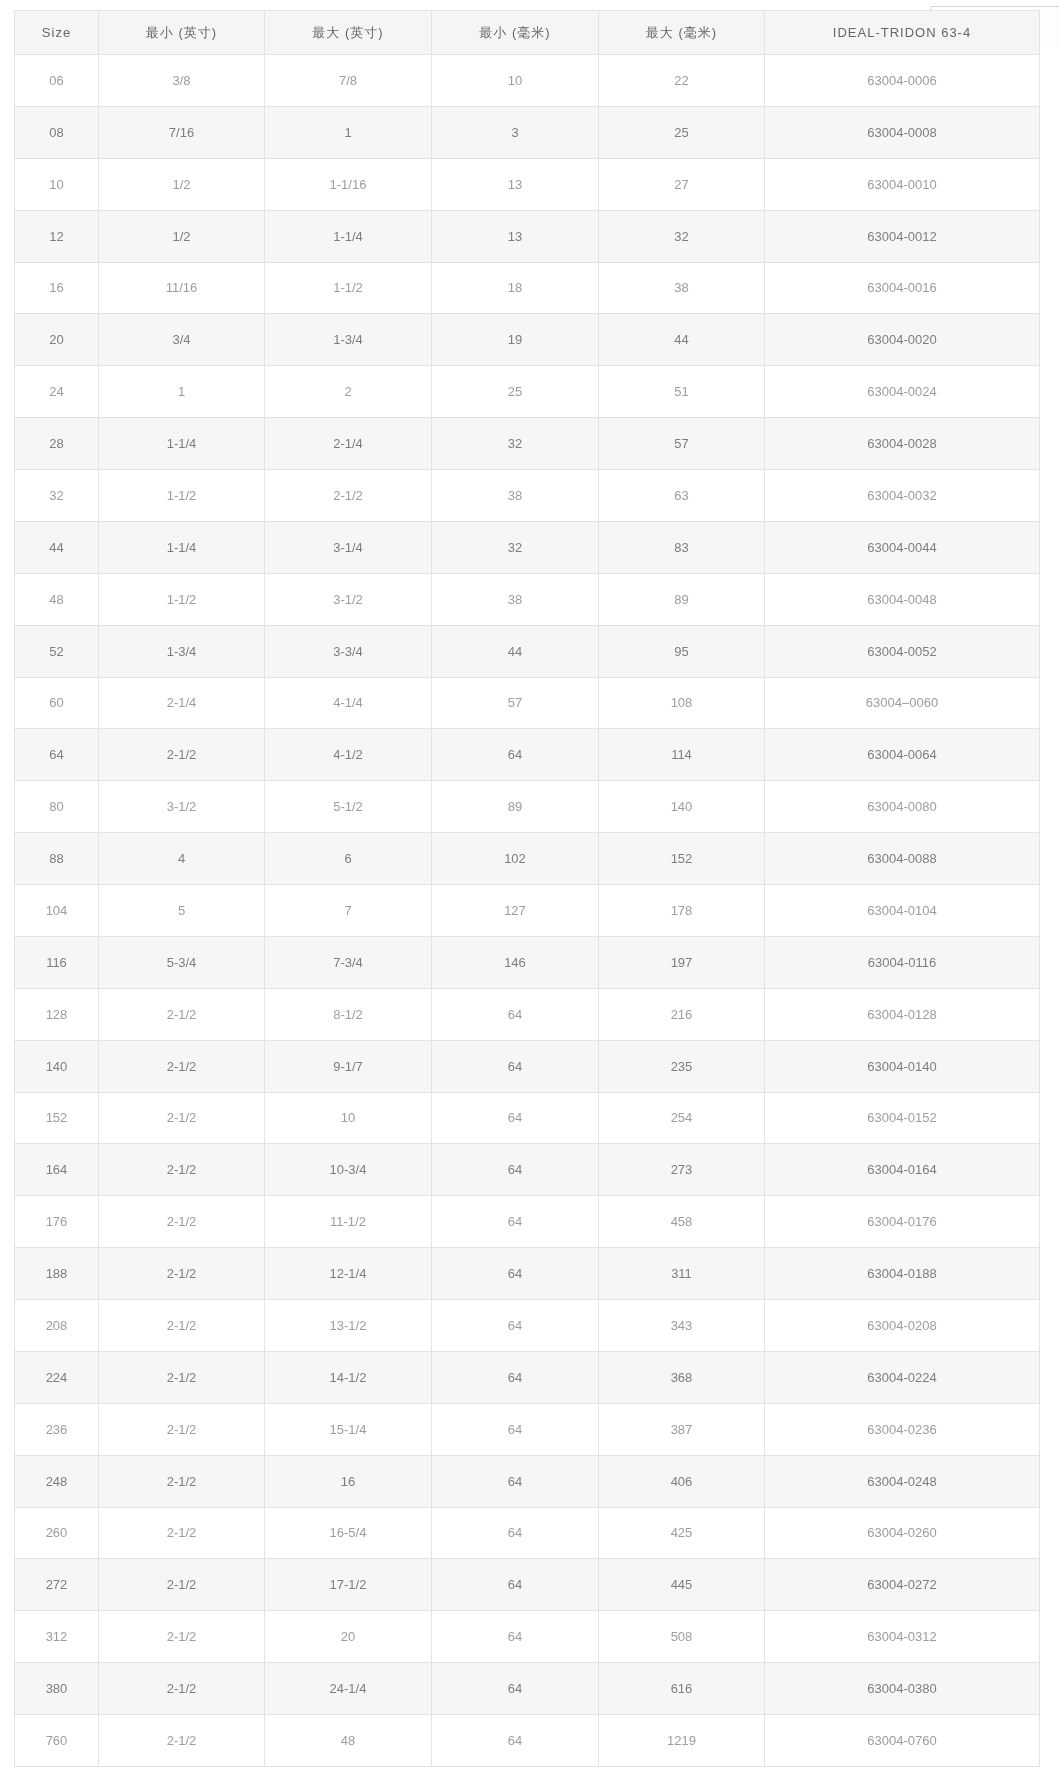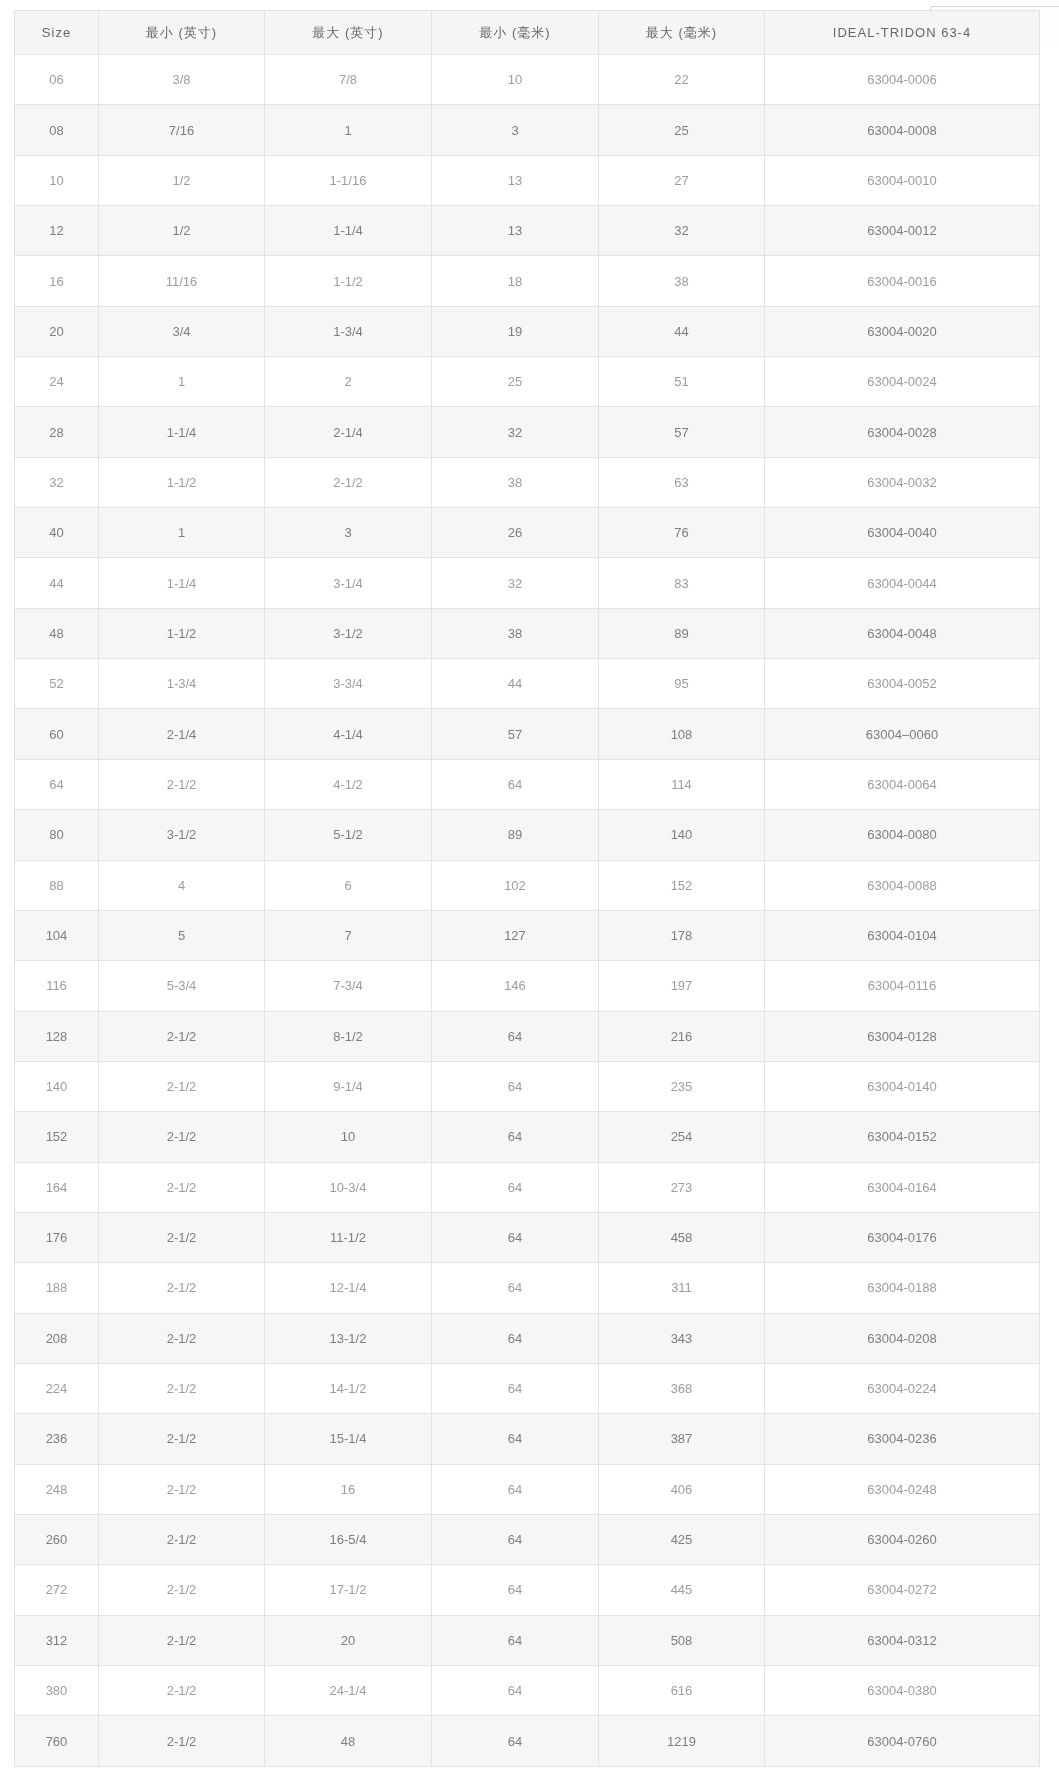--- a/index.html
+++ b/index.html
@@ -168,28 +168,20 @@
         </tr>
         <tr>
           <td>32</td>
           <td>1-1/2</td>
           <td>2-1/2</td>
           <td>38</td>
           <td>63</td>
           <td>63004-0032</td>
         </tr>
         <tr>
-          <td>40</td>
-          <td>1</td>
-          <td>3</td>
-          <td>26</td>
-          <td>76</td>
-          <td>63004-0040</td>
-        </tr>
-        <tr>
           <td>44</td>
           <td>1-1/4</td>
           <td>3-1/4</td>
           <td>32</td>
           <td>83</td>
           <td>63004-0044</td>
         </tr>
         <tr>
           <td>48</td>
           <td>1-1/2</td>
@@ -258,21 +250,21 @@
           <td>128</td>
           <td>2-1/2</td>
           <td>8-1/2</td>
           <td>64</td>
           <td>216</td>
           <td>63004-0128</td>
         </tr>
         <tr>
           <td>140</td>
           <td>2-1/2</td>
-          <td>9-1/4</td>
+          <td>9-1/7</td>
           <td>64</td>
           <td>235</td>
           <td>63004-0140</td>
         </tr>
         <tr>
           <td>152</td>
           <td>2-1/2</td>
           <td>10</td>
           <td>64</td>
           <td>254</td>

